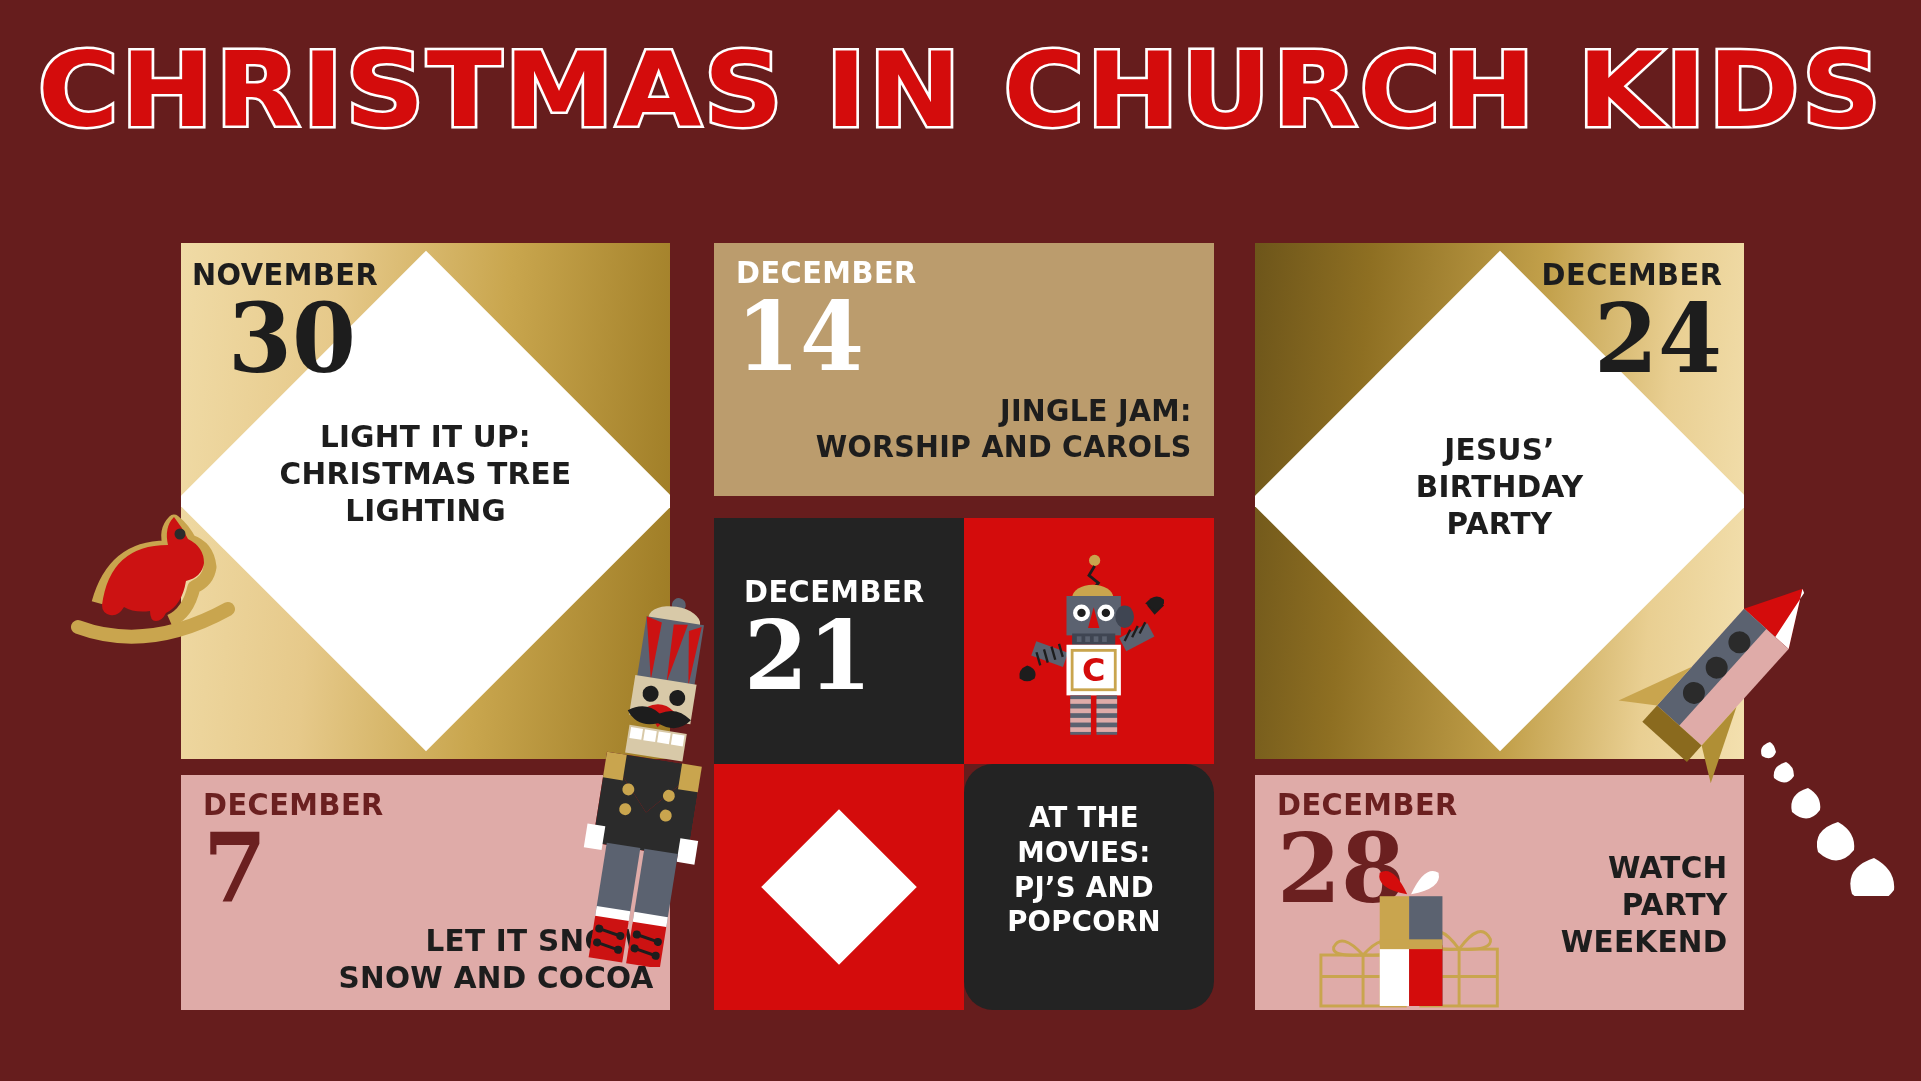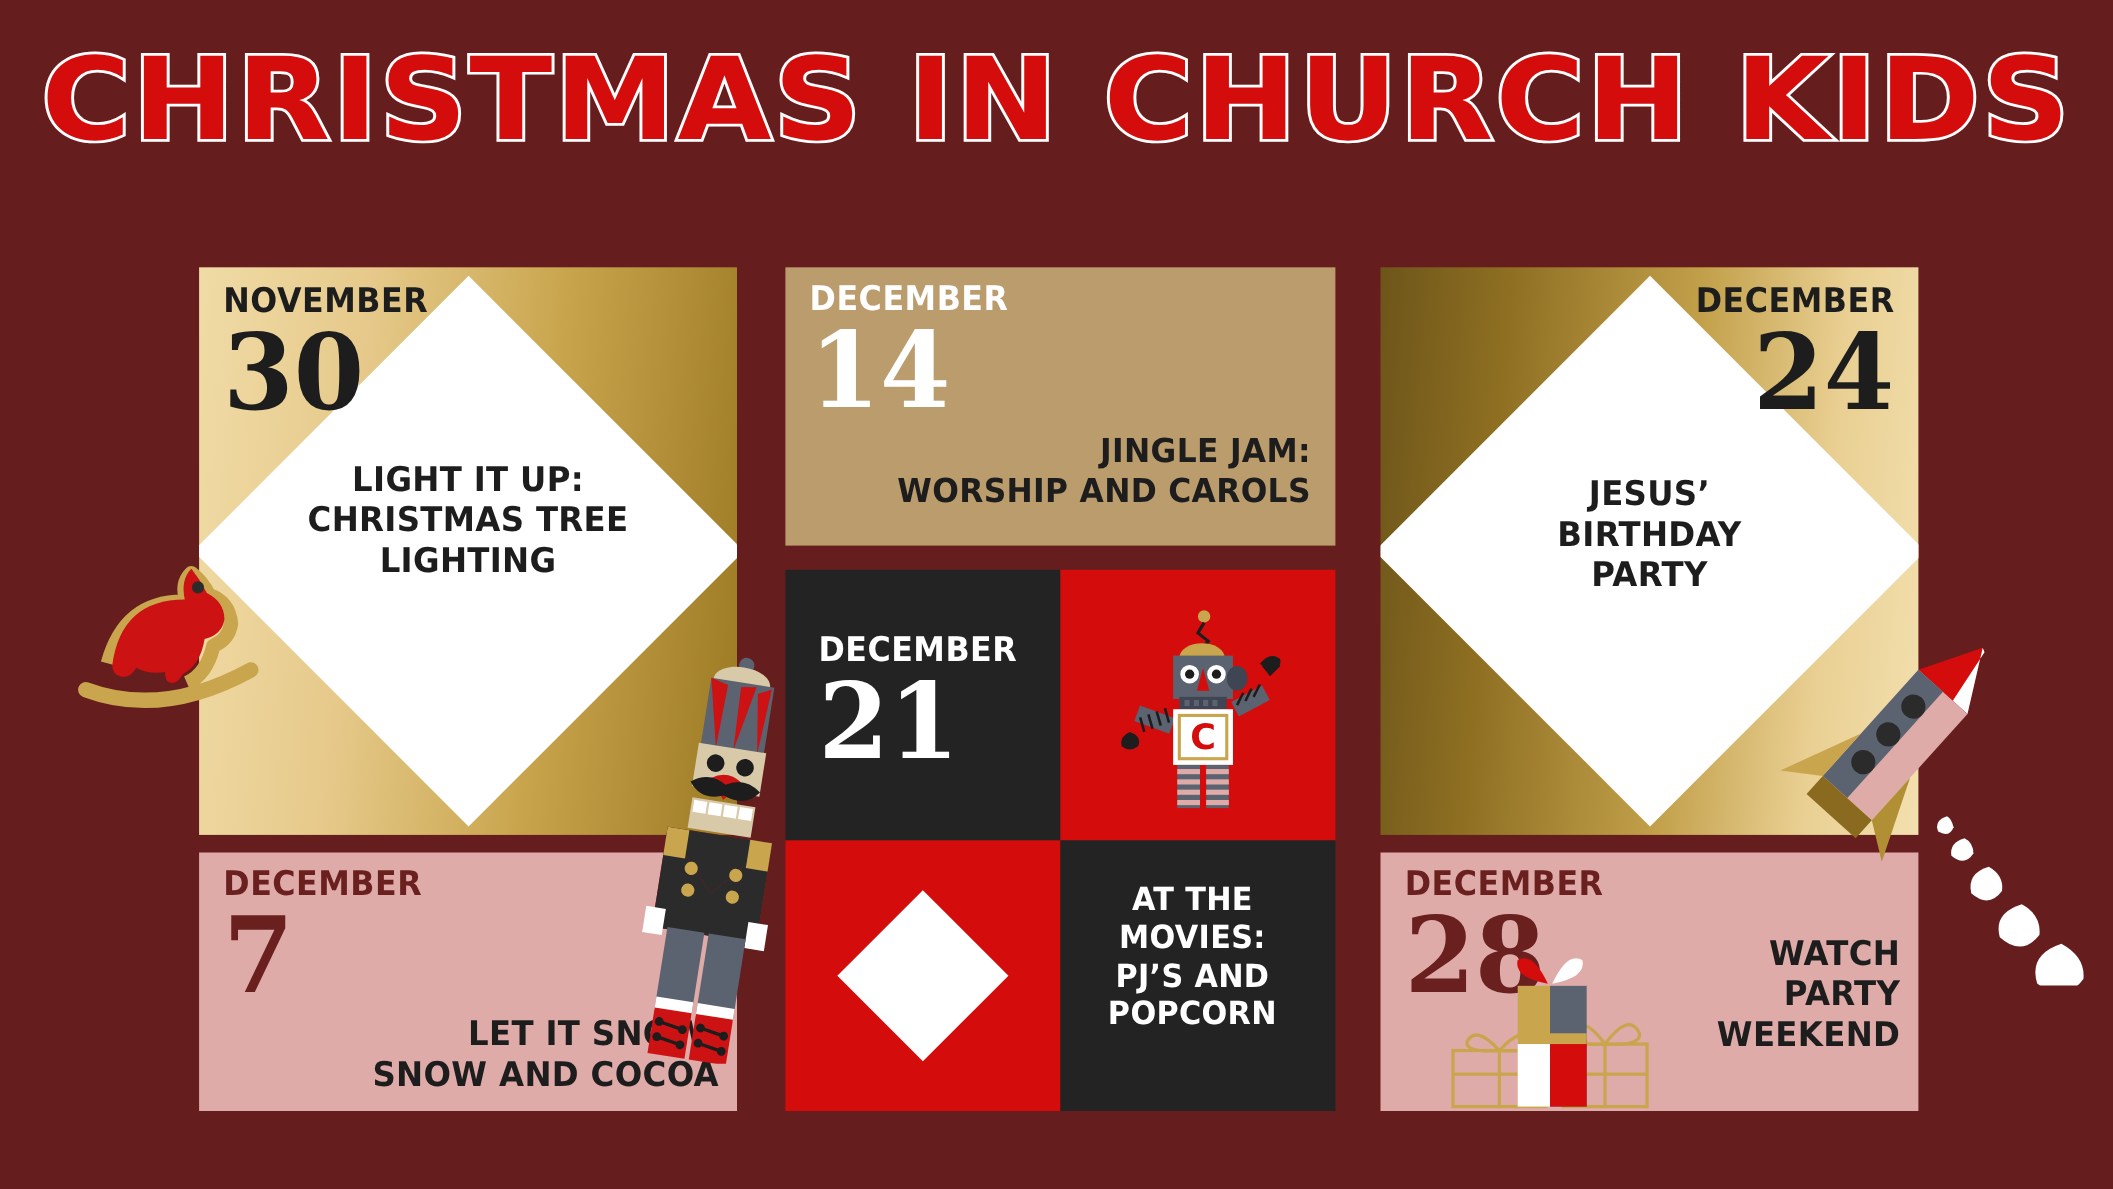--- a/index.html
+++ b/index.html
@@ -108,21 +108,21 @@
 </style>
 </head>
 <body>
 
 <div id="poster">
 
   <div class="title">CHRISTMAS IN CHURCH KIDS</div>
 
   <div class="card card-nov30">
     <div class="diamond"></div>
-    <div class="date" style="left:22px;top:16px;">
+    <div class="date" style="left:11px;top:16px;text-align:center;">
       <div class="month c-dark">NOVEMBER</div>
       <div class="daynum c-dark">30</div>
     </div>
     <div class="evt" style="left:0;right:0;top:175px;text-align:center;font-size:31px;">
       <div>LIGHT IT UP:</div>
       <div>CHRISTMAS TREE</div>
       <div>LIGHTING</div>
     </div>
   </div>
 
@@ -223,21 +223,21 @@
           <rect x="88" y="182" width="22" height="5"></rect>
             <rect x="88" y="192" width="22" height="5"></rect>
         </g>
       </svg>
     </div>
 
     <div class="q-red" style="position:relative;">
       <div class="q-diamond"></div>
     </div>
 
-    <div class="q-black" style="position:relative;">
+    <div class="q-black" style="position:relative;border-radius:29px;">
       <div class="evt c-white" style="left:0;right:10px;top:36px;text-align:center;font-size:29px;color:#fff;">
         <div>AT THE</div>
         <div>MOVIES:</div>
         <div>PJ’S AND</div>
         <div>POPCORN</div>
       </div>
     </div>
   </div>
 
   <div class="card card-dec28">

